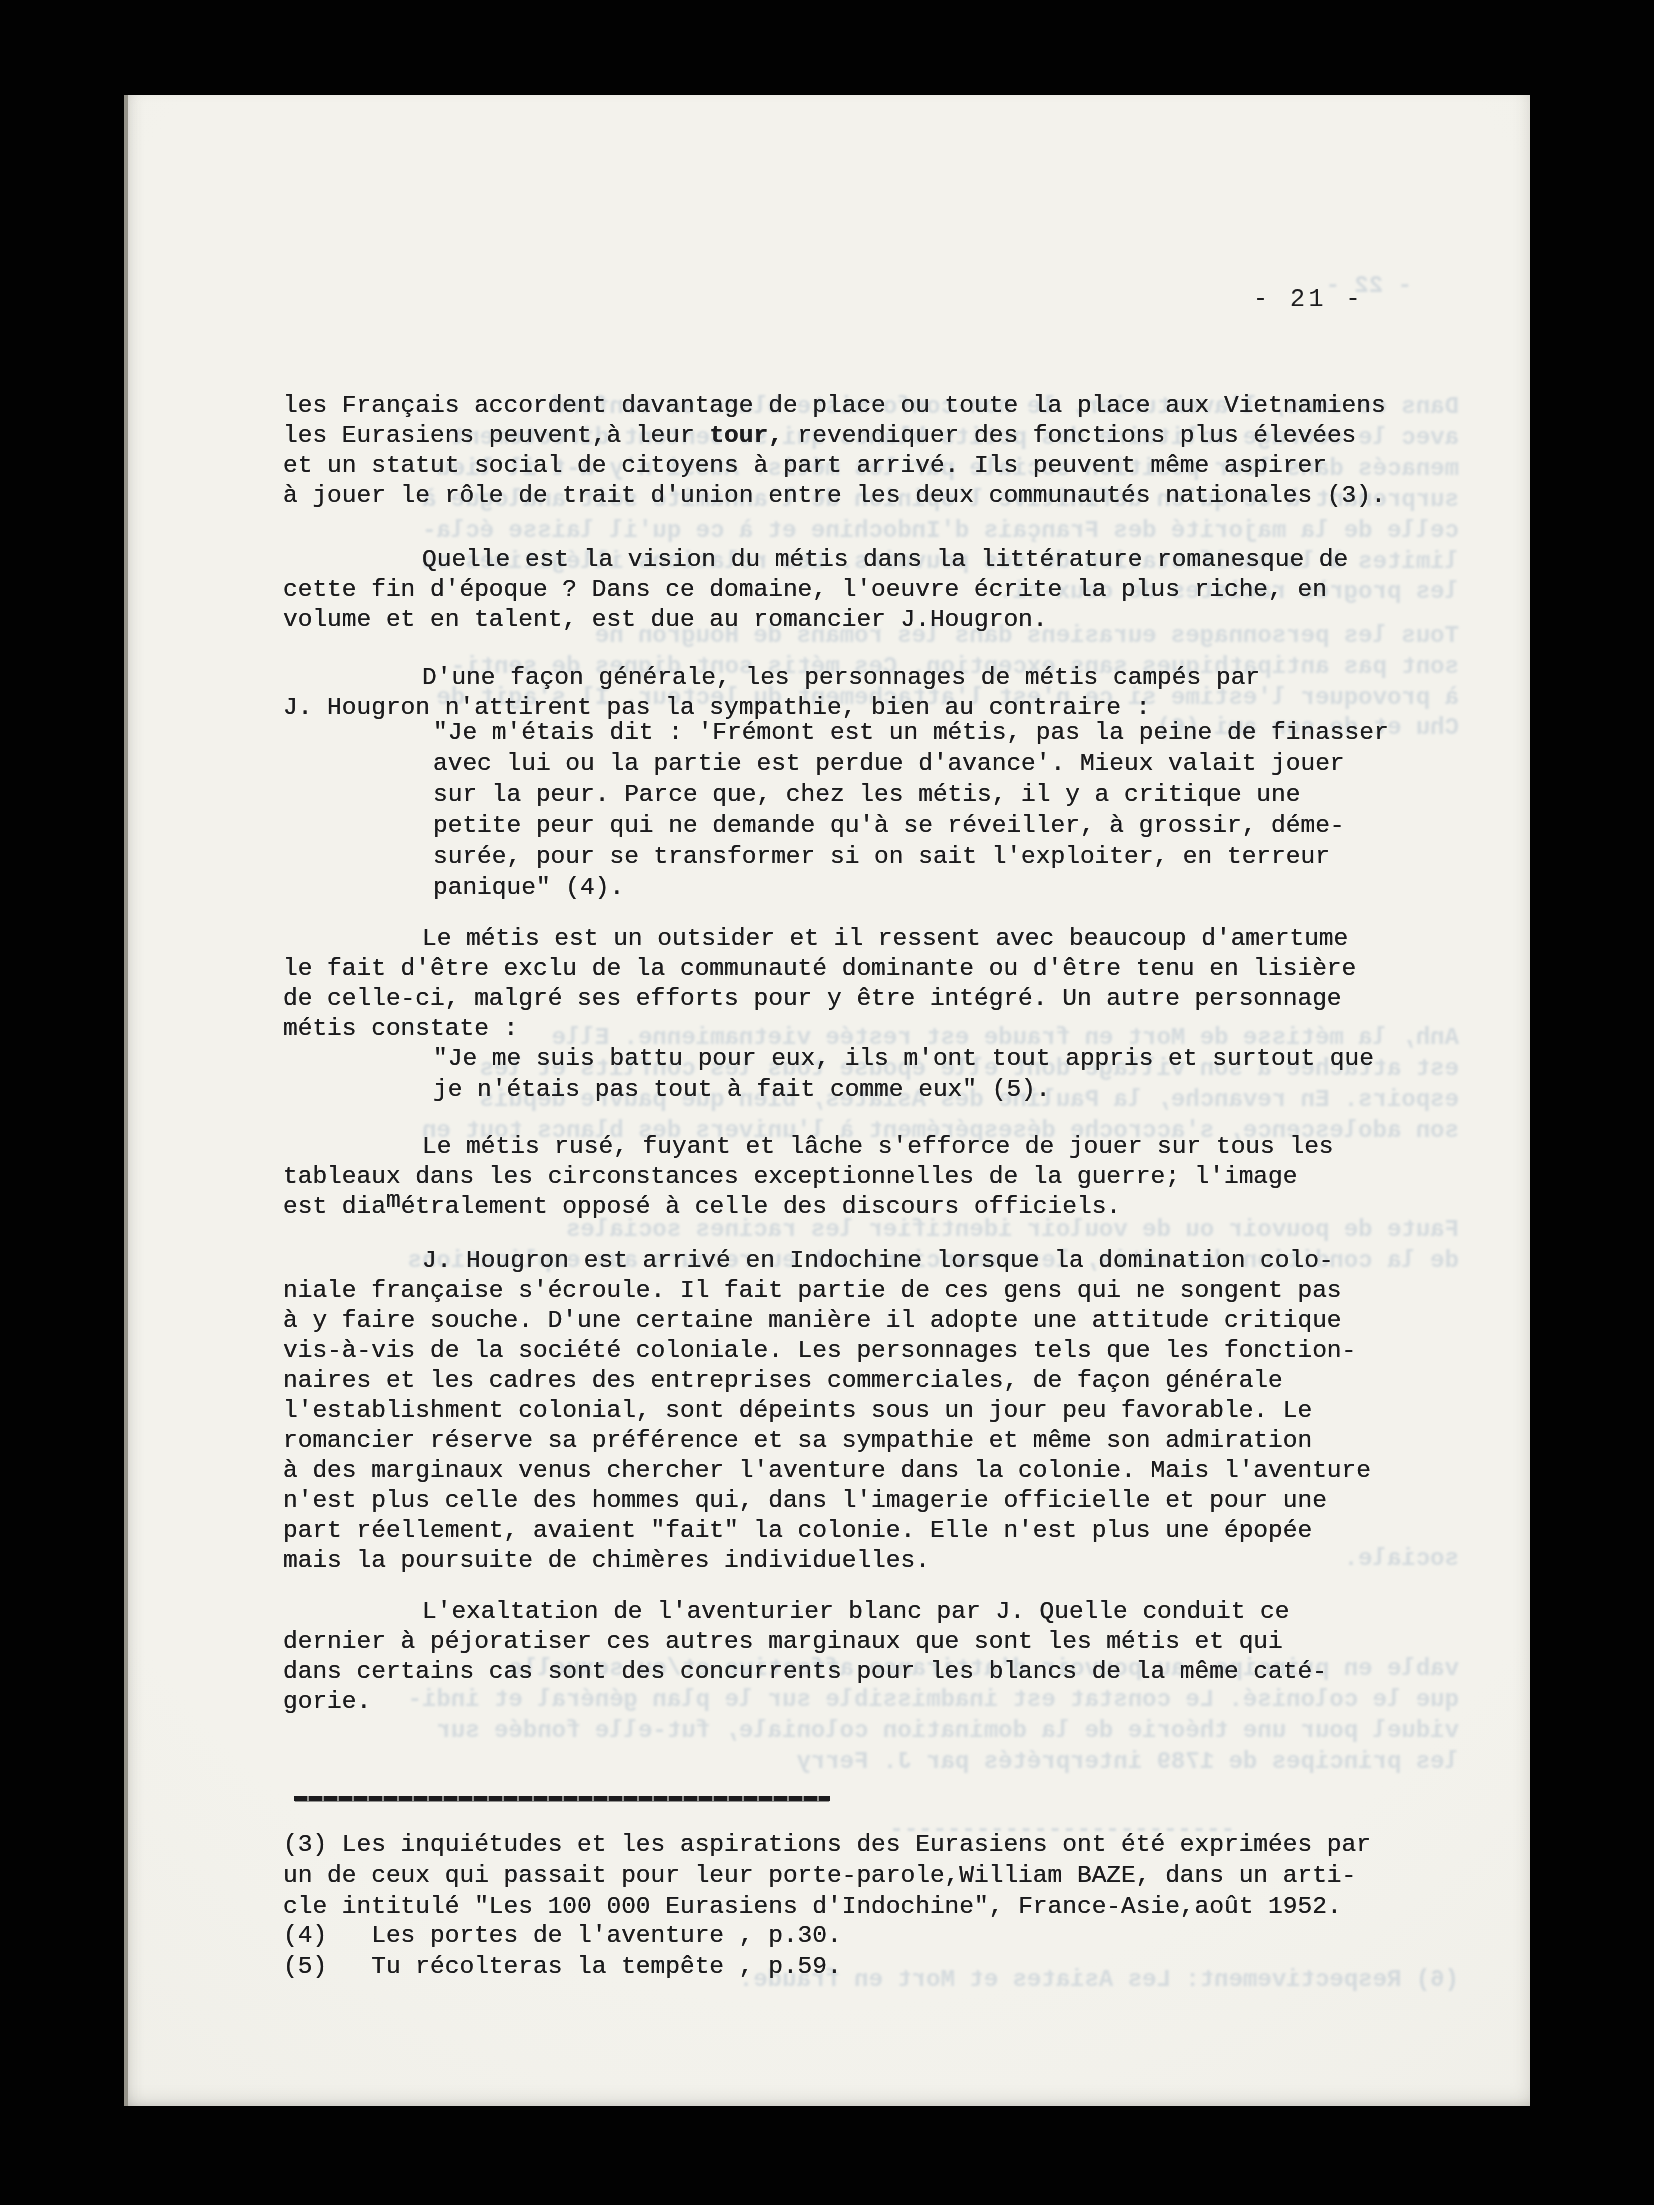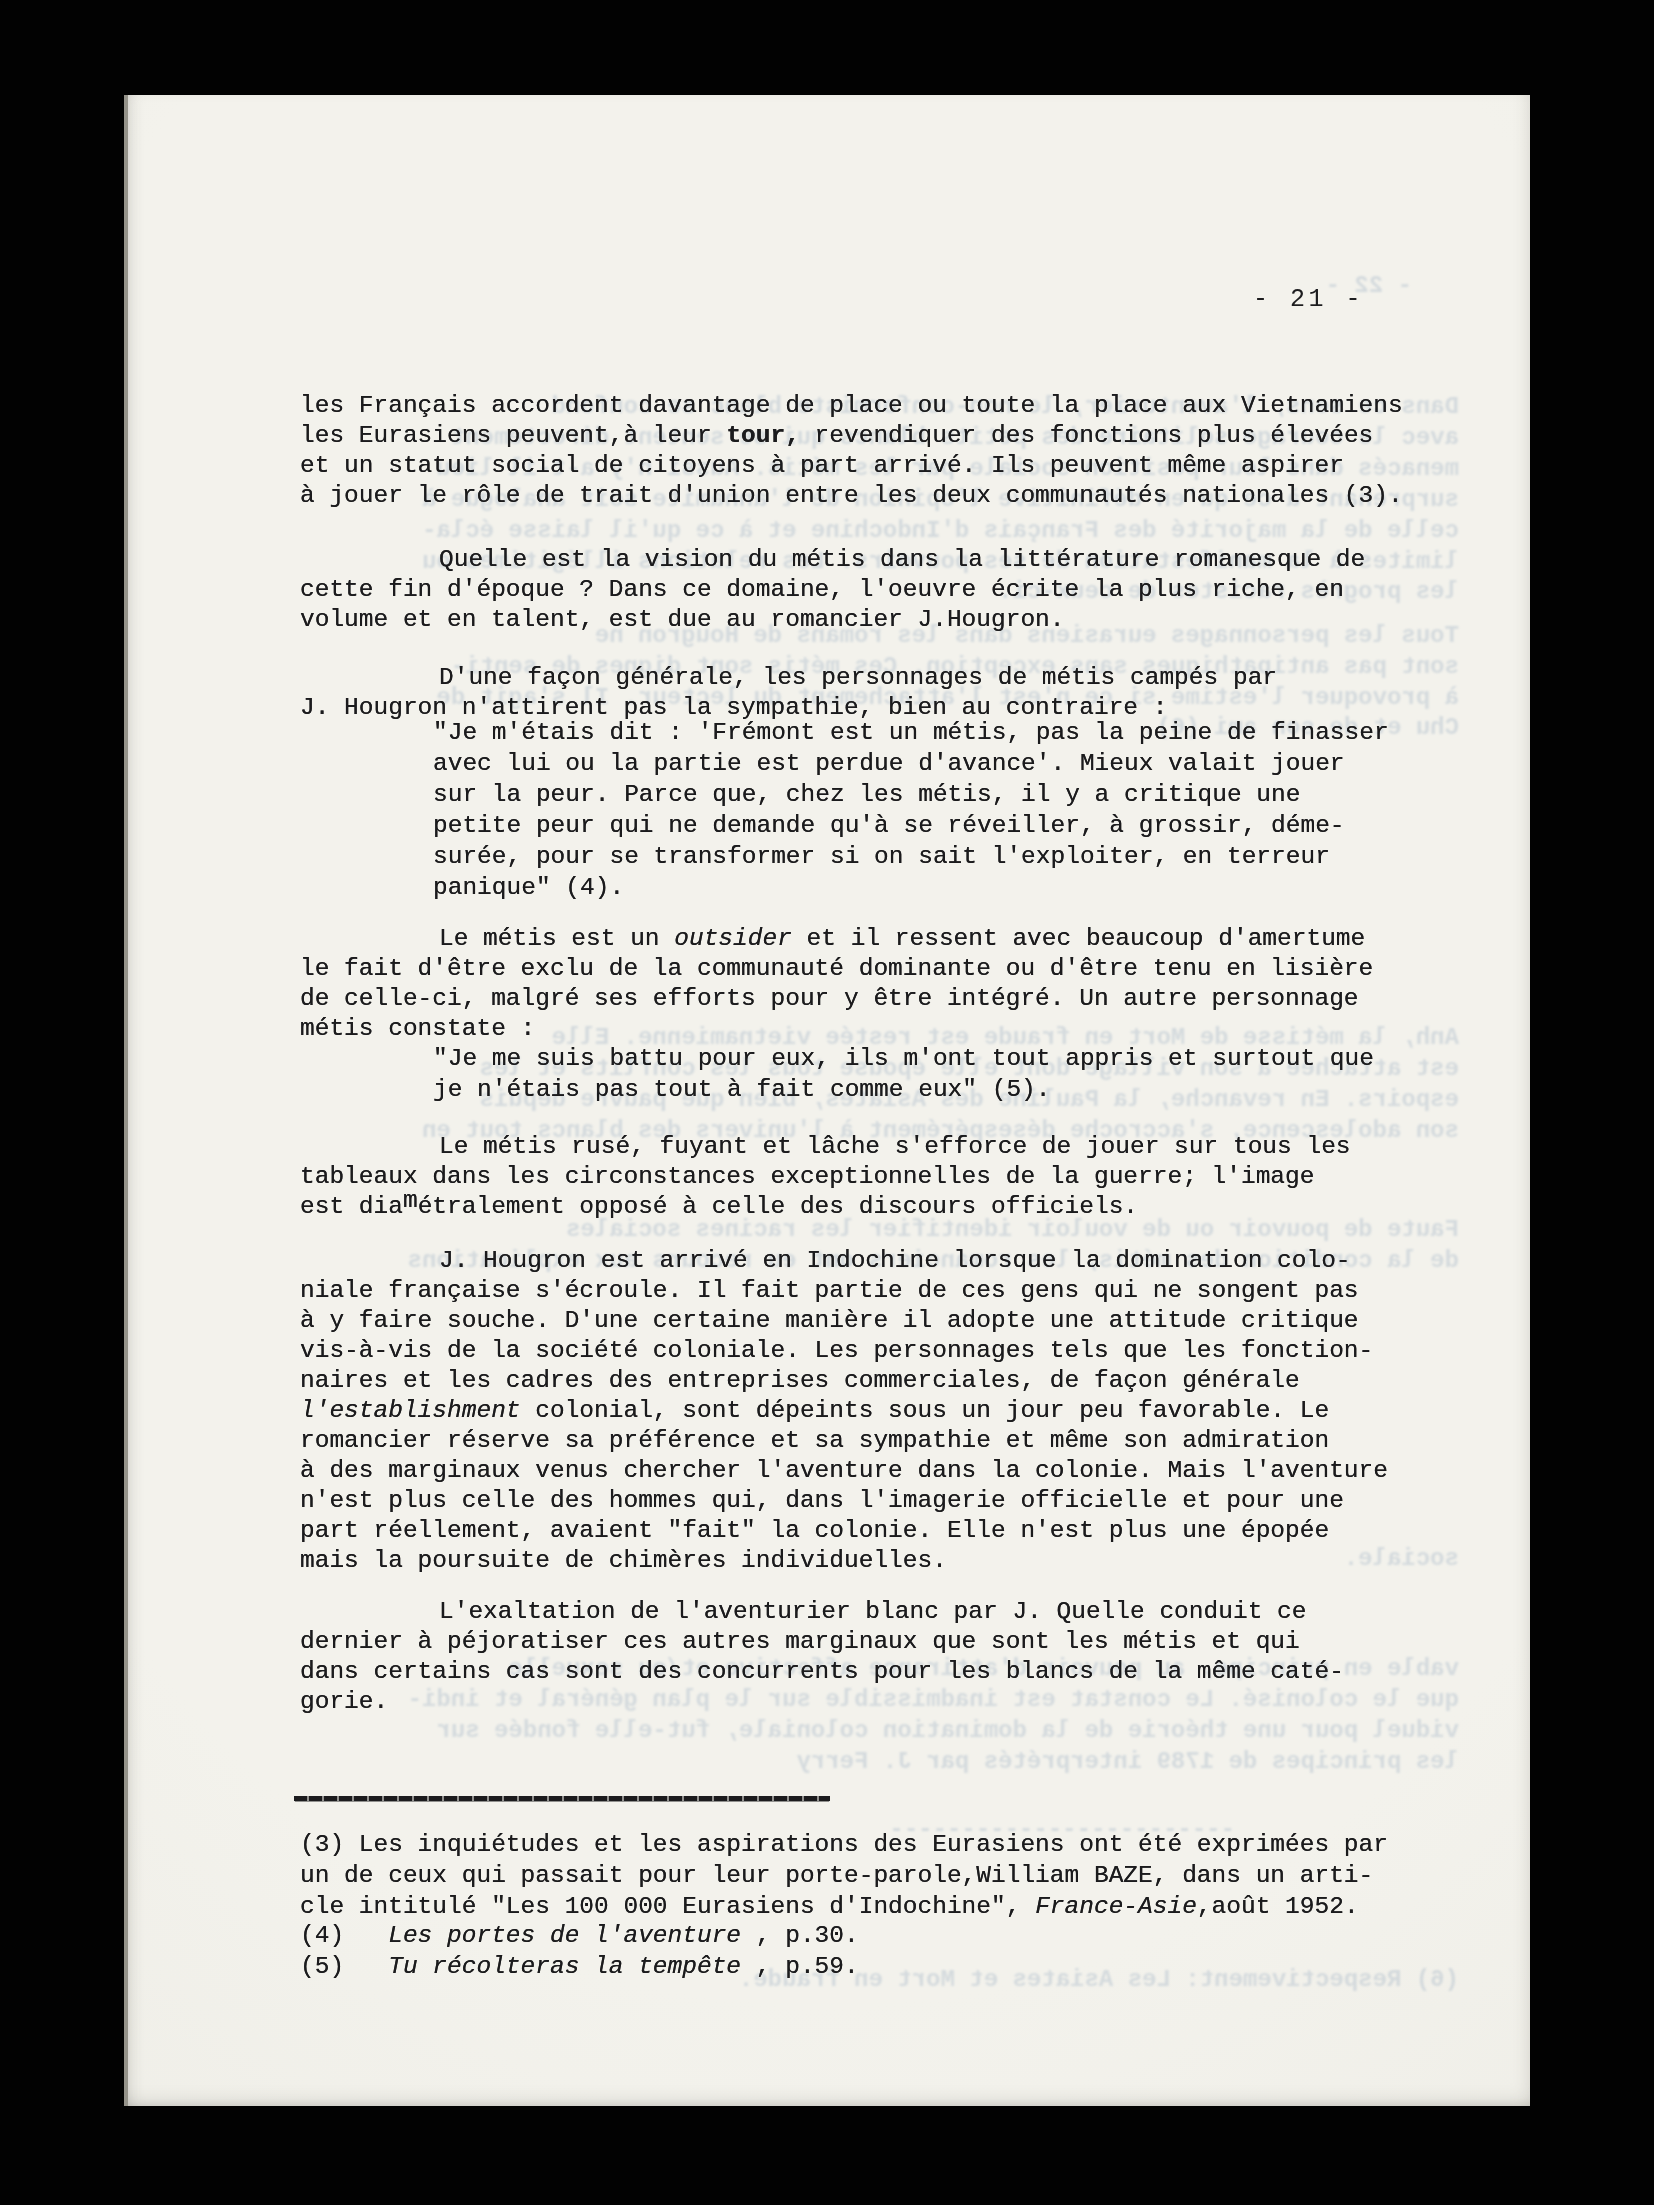--- a/index.html
+++ b/index.html
@@ -4,28 +4,28 @@
 <style>
   html,body{margin:0;padding:0;background:#000;}
   .scan{position:relative;width:1654px;height:2206px;background:#020202;overflow:hidden;
         font-family:"Liberation Mono","DejaVu Sans Mono",monospace;}
   .page{position:absolute;left:124px;top:95px;width:1406px;height:2011px;
         background:radial-gradient(120% 100% at 50% 40%, #f3f2ec 55%, #ebeae3 100%);
         box-shadow:inset 12.4px 0 19.4px -14px rgba(60,58,50,.45), inset -8.8px -12.4px 23px -17.6px rgba(60,58,50,.4);}
   .page-edge{position:absolute;left:0;top:0;width:4.4px;height:100%;background:#95938a;}
   .pagenum{position:absolute;left:1129px;top:190px;font-size:25px;color:#1d1d1f;
            letter-spacing:3.5px;white-space:pre;text-align:right;}
-  .block{position:absolute;left:176px;width:1165px;font-size:24.5px;line-height:30px;
+  .block{position:absolute;left:159px;width:1165px;font-size:24.5px;line-height:30px;
          color:#1b1b1d;text-shadow:0 0 0.4px rgba(20,20,20,.85);}
   .block .line{white-space:pre;}
   .quote{left:309px;width:1032px;line-height:31px;}
   .fnote{line-height:31px;}
   .indent .line:first-child{padding-left:139px;}
   .b{font-weight:bold;}
-  .i{font-style:italic;margin-top:9px;}
+  .i{margin-top:9px;}
   .r{position:relative;top:-6.2px;}
   .sep{position:absolute;left:170px;top:1701px;width:536px;height:5.3px;
        background:
          repeating-linear-gradient(90deg,#1c1c1e 0 13.2px, rgba(28,28,30,.45) 13.2px 15px);
        box-shadow:0 1.8px 0 -0.9px rgba(28,28,30,.5);}
   .ghost-layer{position:absolute;left:170px;top:0;width:1165px;height:100%;pointer-events:none;}
   .gline{position:absolute;left:0;width:100%;transform:scaleX(-1);
          color:#8ea4bc;opacity:.30;filter:blur(1.1px);font-weight:bold;
          font-size:24px;line-height:30px;white-space:pre;}
 </style>

